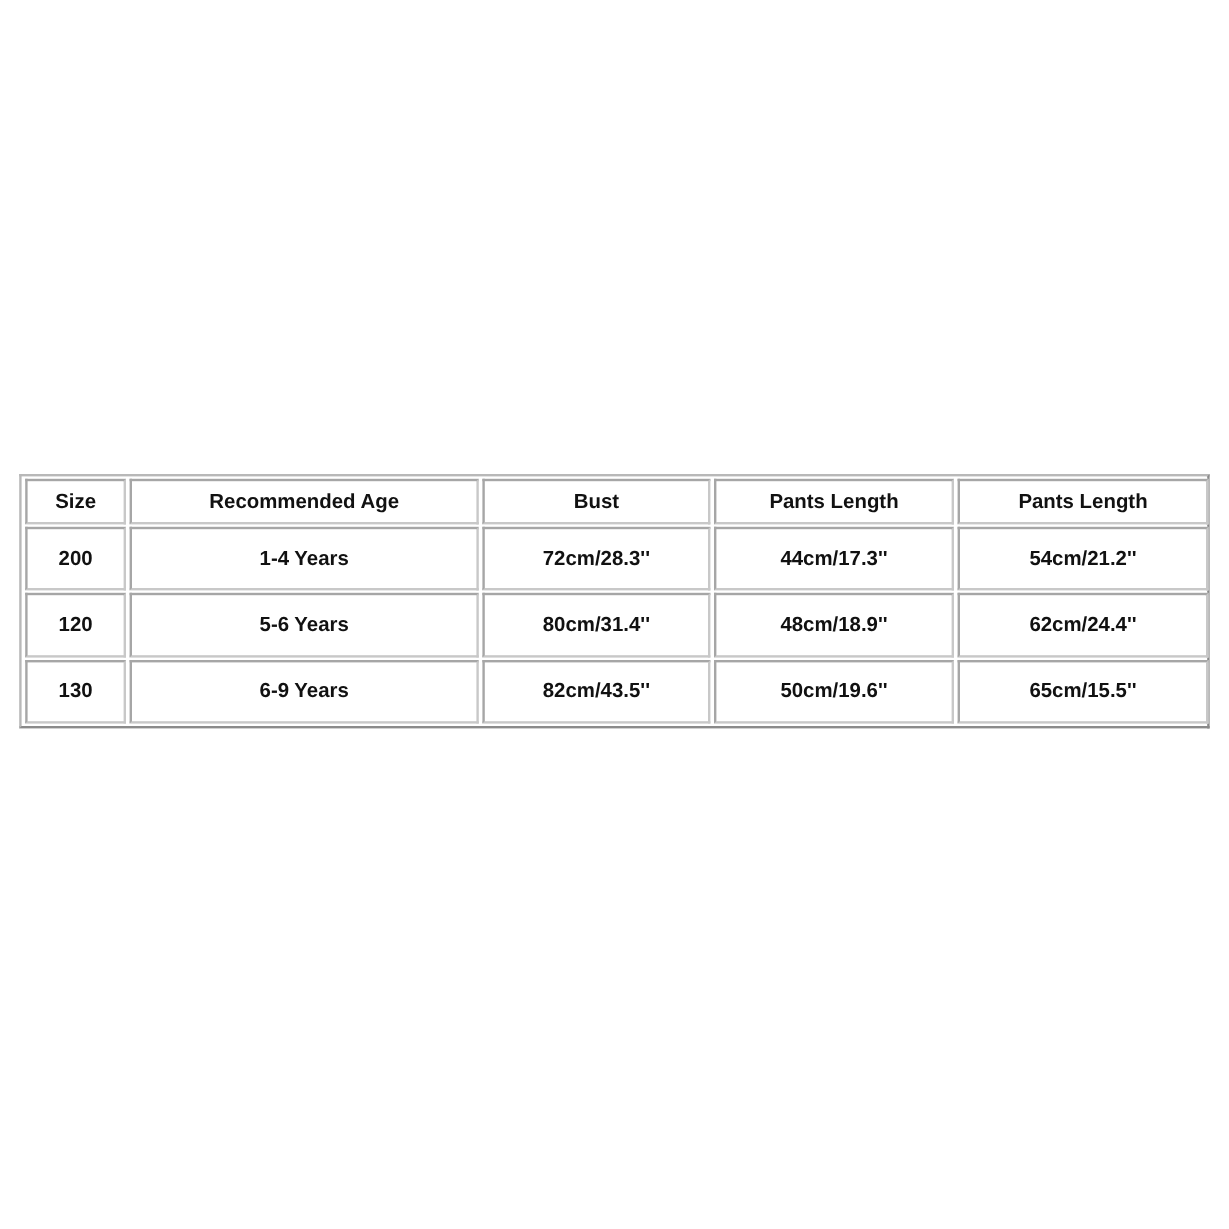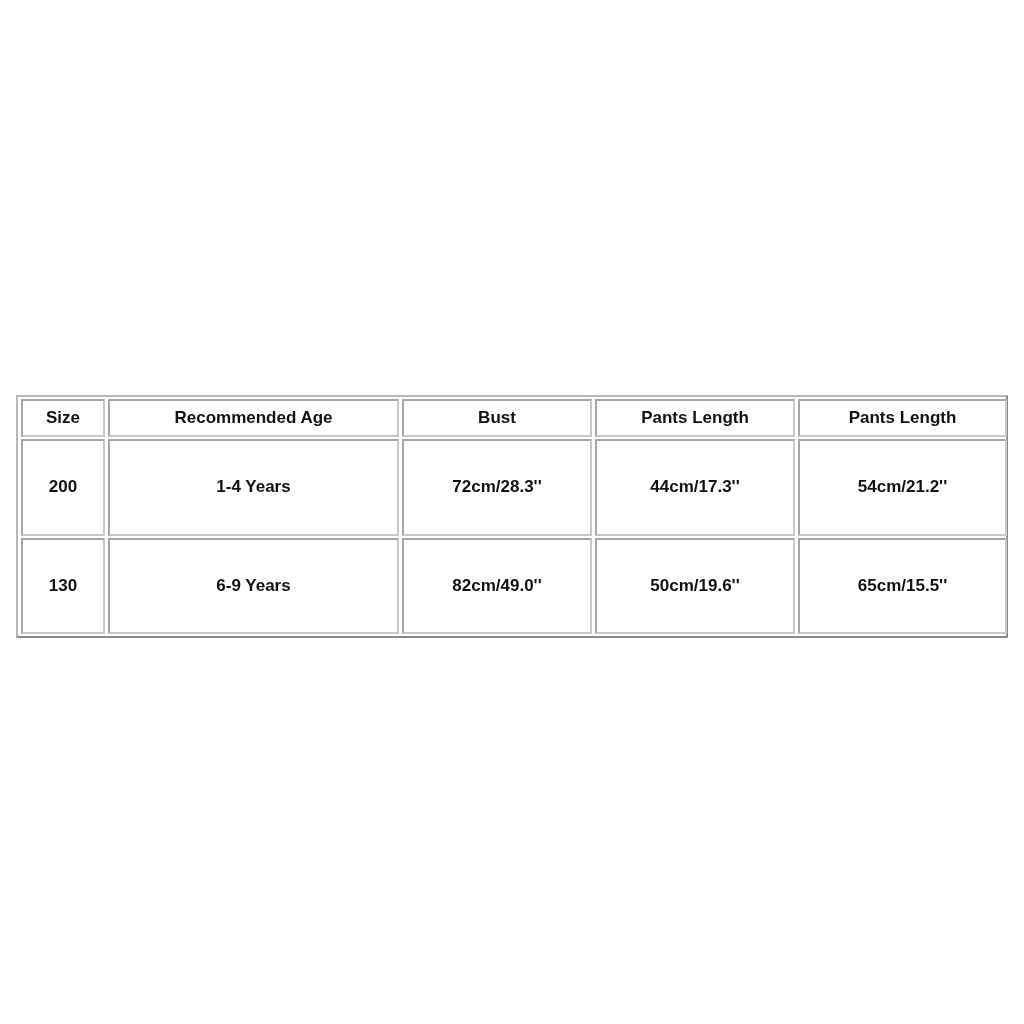--- a/index.html
+++ b/index.html
@@ -12,21 +12,21 @@
       height: 1024px;
       position: relative;
       overflow: hidden;
       font-family: "Liberation Sans", sans-serif;
     }
     .size-table-wrap {
       position: absolute;
       left: 16px;
       top: 395px;
       width: 992px;
-      height: 243px;
+      height: 212px;
       box-sizing: border-box;
       border: 2px solid #b8b8b8;
       border-right-color: #8a8a8a;
       border-bottom-color: #8a8a8a;
       background: #ffffff;
     }
     table.size-table {
       border-collapse: separate;
       border-spacing: 3px 2px;
       width: 100%;
@@ -75,21 +75,28 @@
     </thead>
     <tbody>
       <tr>
         <td>200</td>
         <td>1-4 Years</td>
         <td>72cm/28.3''</td>
         <td>44cm/17.3''</td>
         <td>54cm/21.2''</td>
       </tr>
       <tr>
+        <td>120</td>
+        <td>5-6 Years</td>
+        <td>80cm/31.4''</td>
+        <td>48cm/18.9''</td>
+        <td>62cm/24.4''</td>
+      </tr>
+      <tr>
         <td>130</td>
         <td>6-9 Years</td>
-        <td>82cm/49.0''</td>
+        <td>82cm/43.5''</td>
         <td>50cm/19.6''</td>
         <td>65cm/15.5''</td>
       </tr>
     </tbody>
   </table>
 </div>
 
 </body></html>

